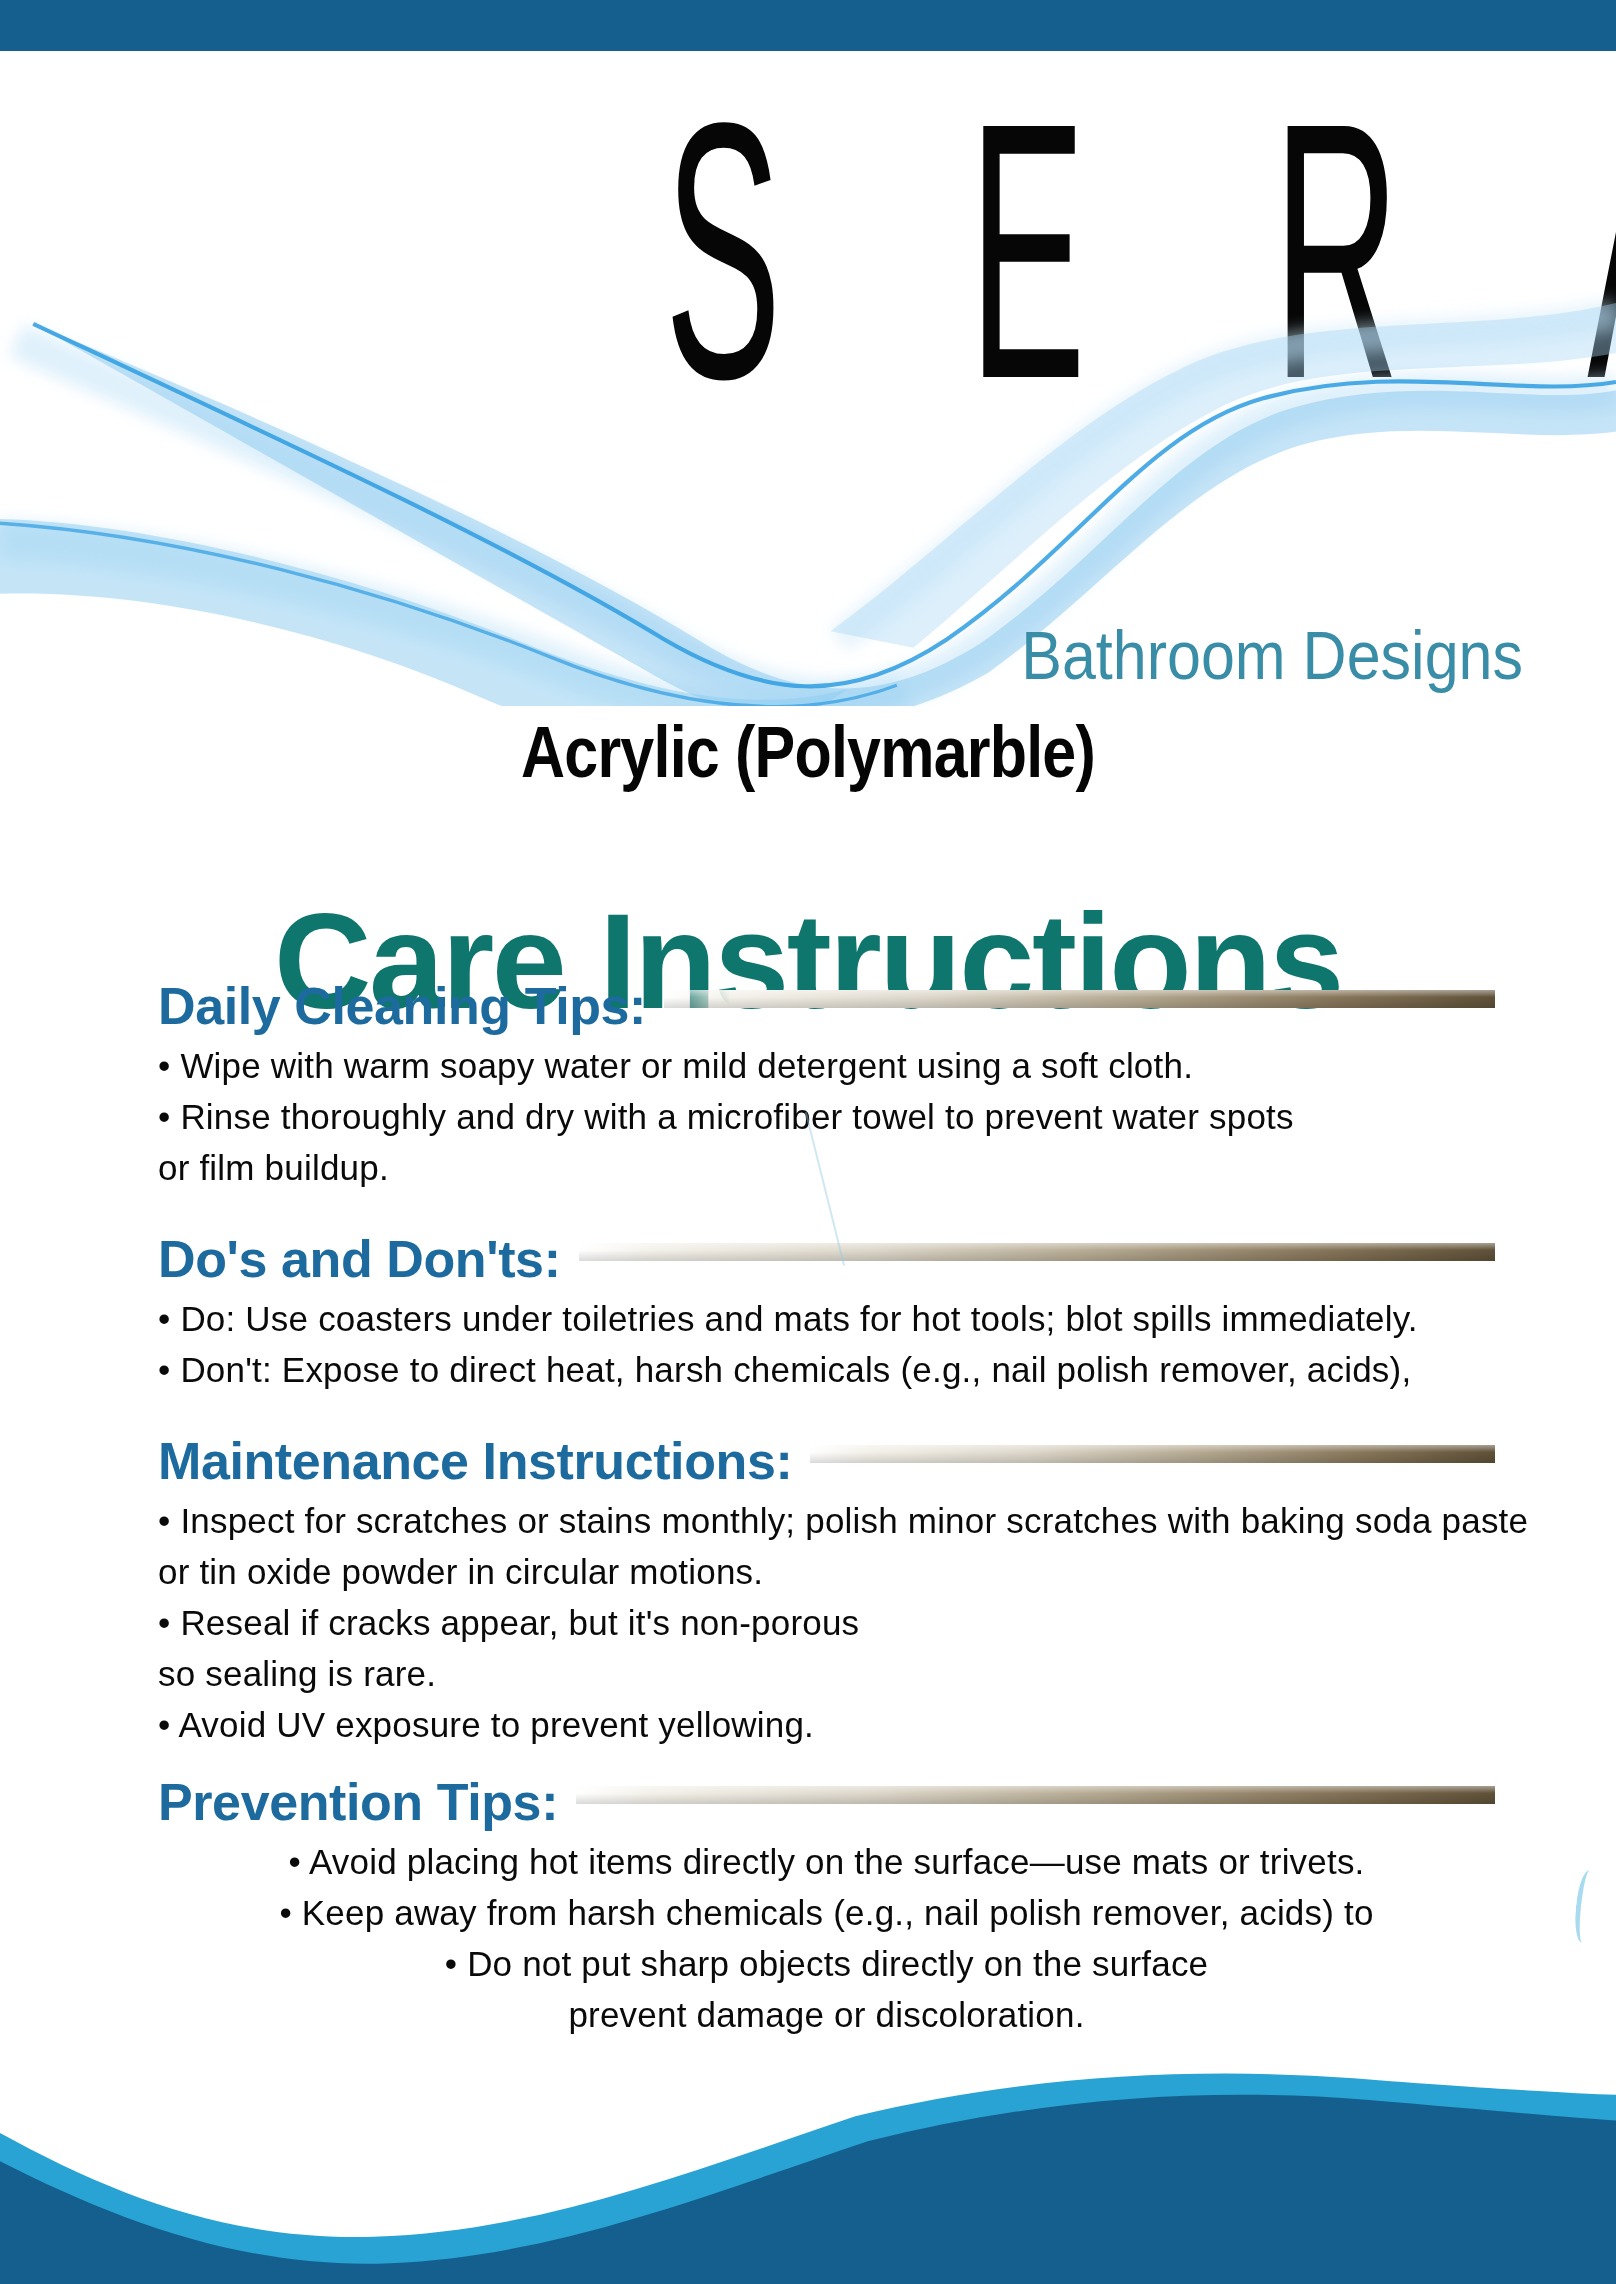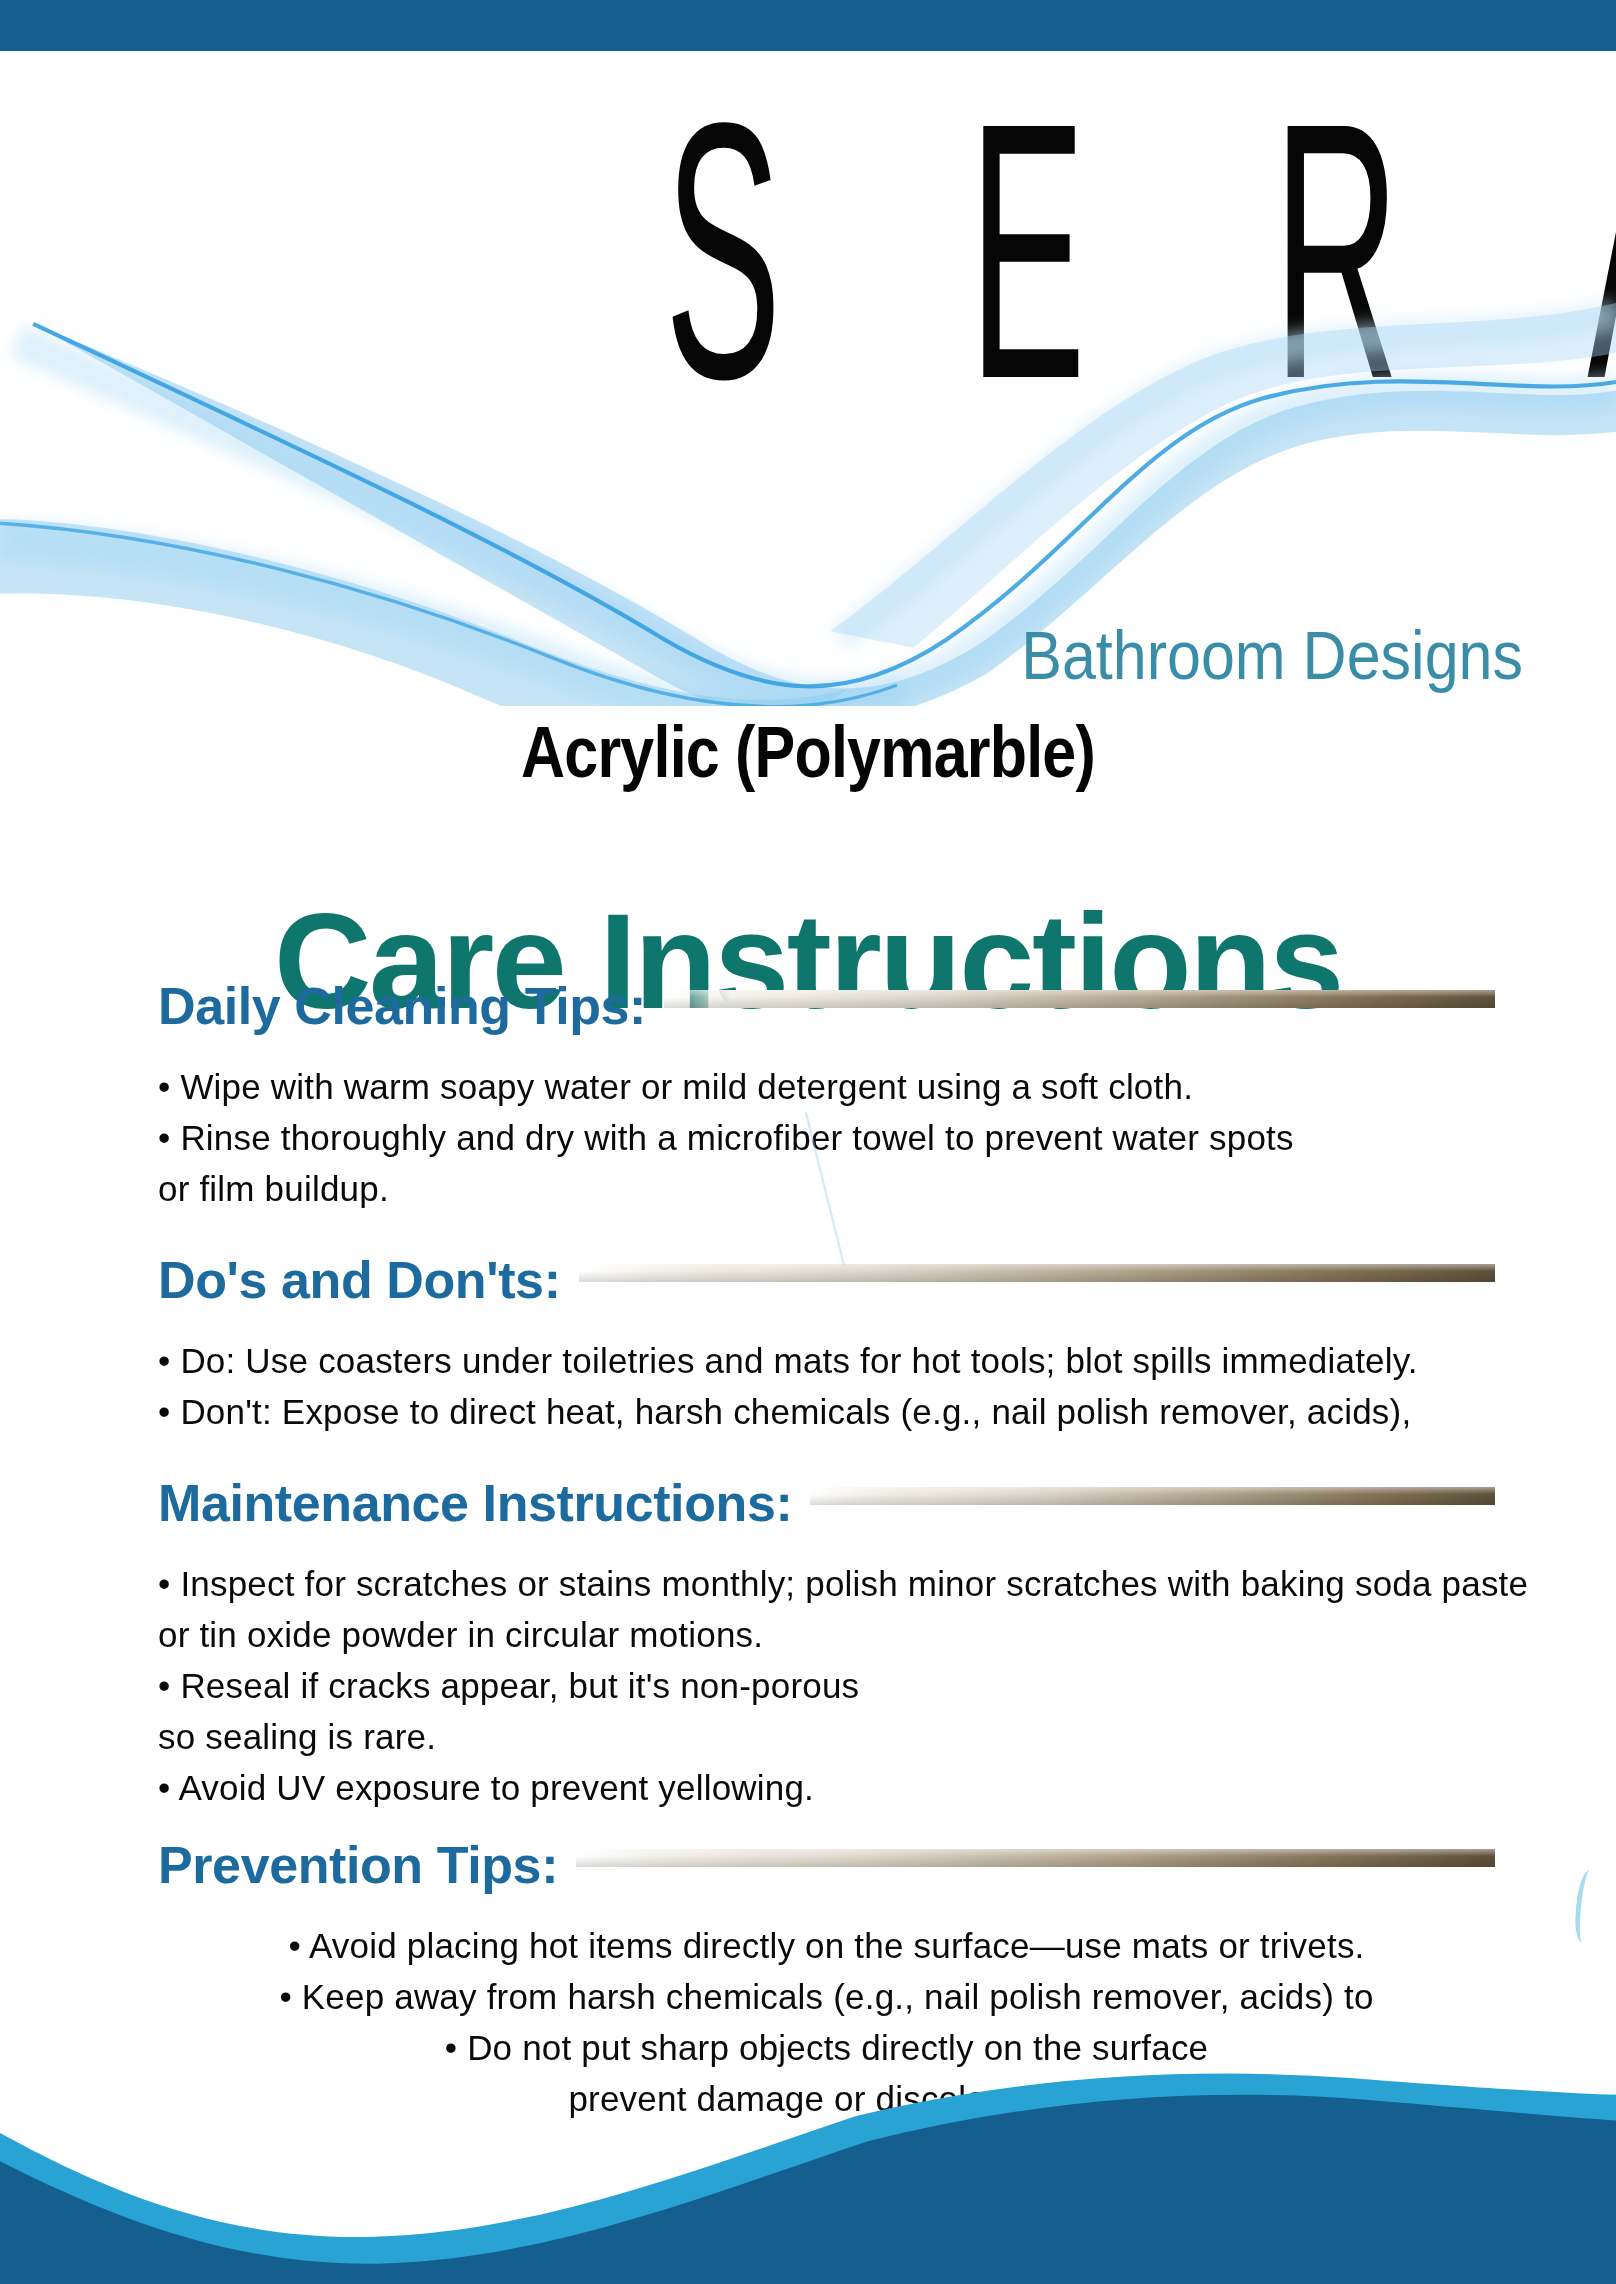--- a/index.html
+++ b/index.html
@@ -67,21 +67,21 @@
     margin:0; font-size:52px; font-weight:700; color:#1d6b9e;
     line-height:58px; white-space:nowrap; letter-spacing:-0.4px;
   }
   .sec-bar {
     flex:1 1 auto; height:18px; margin-left:18px; margin-top:13.3px;
     background:
       linear-gradient(180deg, rgba(255,255,255,.45) 0%, rgba(255,255,255,0) 40%, rgba(0,0,0,.14) 100%),
       linear-gradient(90deg, rgba(255,255,255,0) 0%, #f4f1ea 8%, #ddd7ca 32%, #b3a78f 58%, #857458 82%, #5f5138 100%);
   }
 
-  .sec-lines { margin-top:26px; }
+  .sec-lines { margin-top:5px; }
   .care-line {
     font-size:35px; line-height:51px; color:#0a0a0a;
     letter-spacing:0.2px; white-space:nowrap;
   }
 
   
   .artifact { position:absolute; pointer-events:none; }
   .artifact-1 {
     left:824px; top:1110px; width:1.7px; height:158px;
     background:rgba(150,205,228,.45); transform:rotate(-14deg);

